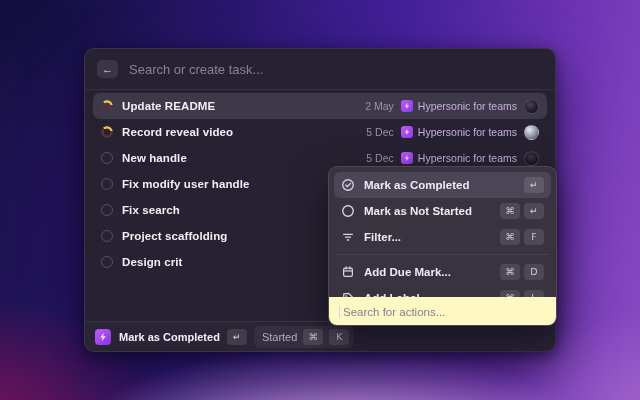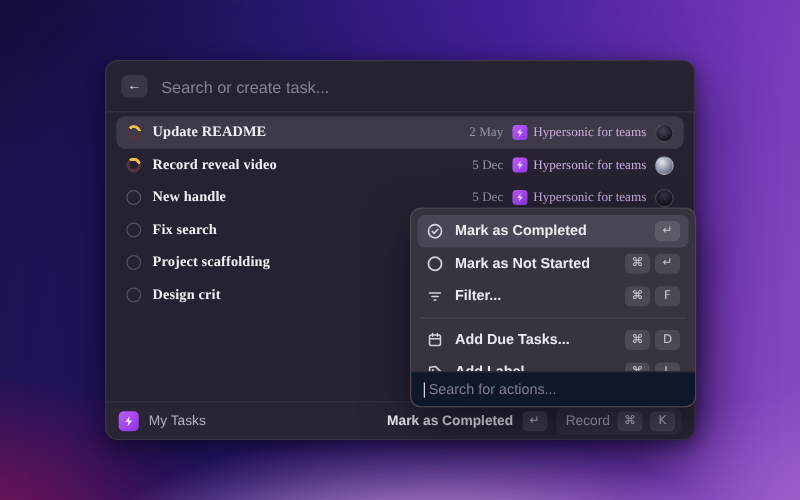--- a/index.html
+++ b/index.html
@@ -17,21 +17,21 @@
     background:#272231;border:1px solid rgba(255,255,255,0.09);border-radius:10px;
     box-shadow:0 22px 55px rgba(8,4,28,0.6), 0 4px 14px rgba(8,4,28,0.45);
     display:flex;flex-direction:column;box-sizing:border-box;}
   .search-bar{display:flex;align-items:center;gap:11px;height:40px;padding:0 12px;flex:none;}
   .back-btn{width:21px;height:18px;border-radius:5px;background:#3b3645;color:#e8e5ee;
     display:flex;align-items:center;justify-content:center;font-size:11px;line-height:1;cursor:default;}
   .search-ph{color:#87819a;font-size:13px;}
   .hdiv{height:1px;background:rgba(255,255,255,0.07);flex:none;}
   
   .list{flex:1;padding:3px 0 0;position:relative;}
-  .trow{display:flex;align-items:center;height:26px;margin:0 8px;padding:0 8px;gap:9px;border-radius:7px;font-family:Liberation Serif, serif;}
+  .trow{display:flex;align-items:center;height:26px;margin:0 8px;padding:0 8px;gap:9px;border-radius:7px;}
   .trow.hl{background:#3e3949;}
   .status{width:12px;height:12px;border-radius:50%;flex:none;box-sizing:border-box;}
   .status[data-status="not-started"]{border:1.4px solid rgba(210,200,220,0.28);}
   .status[data-status="in-progress"]{
     background:conic-gradient(from 318deg, #f0c04a 0deg 118deg, #55333c 118deg 360deg);
     -webkit-mask:radial-gradient(circle closest-side, transparent 57%, #000 60%);
     mask:radial-gradient(circle closest-side, transparent 57%, #000 60%);}
   .ttitle{font-size:11.5px;color:#f1eff5;font-weight:600;letter-spacing:.1px;flex:1;
     white-space:nowrap;overflow:hidden;}
   .tmeta{display:flex;align-items:center;gap:7px;flex:none;}
@@ -66,21 +66,21 @@
     display:flex;flex-direction:column;overflow:hidden;}
   .menu-list{flex:1;overflow:hidden;padding:5px 5px 0;}
   .mrow{display:flex;align-items:center;height:26px;padding:0 7px;gap:9px;border-radius:6px;}
   .mrow.hl{background:#4b4656;}
   .micon{width:14px;height:14px;flex:none;color:#d6d1de;display:flex;align-items:center;justify-content:center;}
   .micon svg{display:block;}
   .mlabel{font-size:11.5px;color:#edebf1;font-weight:600;flex:1;}
   .mkeys{display:flex;gap:4px;}
   .mdiv{height:1px;background:rgba(255,255,255,0.08);margin:4px 2px;}
   .menu-search{flex:none;height:27px;border-top:1px solid rgba(255,255,255,0.08);
-    background:#0f172a;display:flex;align-items:center;padding:0 10px;gap:1px;}
+    background:#fef9c3;display:flex;align-items:center;padding:0 10px;gap:1px;}
   .caret{width:1px;height:12px;background:#d8d3e0;}
   .menu-ph{font-size:11.5px;color:#847d94;padding-left:2px;}
 </style>
 </head>
 <body>
 
 <div class="stage">
 
   <div class="window">
 
@@ -138,20 +138,24 @@
                 <svg width="8" height="8" viewBox="0 0 10 10">
                   <path d="M5.8 0.8 L2.2 5.6 H4.6 L3.9 9.2 L7.8 4.3 H5.2 Z" fill="#f3dcff"></path>
                 </svg>
               </span>
             <span class="ws-name">Hypersonic for teams</span>
           </span>
           <span class="avatar av-c"></span>
         </span>
       </div>
 
+      <div class="trow">
+        <span class="status" data-status="not-started"></span>
+        <span class="ttitle">Fix modify user handle</span>
+      </div>
 
       <div class="trow">
         <span class="status" data-status="not-started"></span>
         <span class="ttitle">Fix search</span>
       </div>
 
       <div class="trow">
         <span class="status" data-status="not-started"></span>
         <span class="ttitle">Project scaffolding</span>
       </div>
@@ -162,26 +166,25 @@
       </div>
 
     </div>
 
     <div class="footer">
       <span class="app-sq">
           <svg width="10" height="10" viewBox="0 0 10 10">
             <path d="M5.8 0.8 L2.2 5.6 H4.6 L3.9 9.2 L7.8 4.3 H5.2 Z" fill="#f6e3ff"></path>
           </svg>
         </span>
-      <span class="foot-ws">My Tasks</span>
       <span class="foot-right">
         <span class="foot-primary">Mark as Completed</span>
         <span class="key">↵</span>
         <span class="actions-grp">
-          <span class="actions-lbl">Record</span>
+          <span class="actions-lbl">Started</span>
           <span class="key">⌘</span>
           <span class="key">K</span>
         </span>
       </span>
     </div>
 
   </div>
 
   <div class="menu">
     <div class="menu-list">
@@ -230,21 +233,21 @@
       <div class="mdiv"></div>
 
       <div class="mrow">
         <span class="micon">
           <svg width="14" height="14" viewBox="0 0 16 16" fill="none" stroke="currentColor" stroke-width="1.4">
               <rect x="3" y="3.5" width="10" height="9.5" rx="1.6"></rect>
               <path d="M3 6.8 H13"></path>
               <path d="M5.8 2 V4.5 M10.2 2 V4.5" stroke-linecap="round"></path>
             </svg>
         </span>
-        <span class="mlabel">Add Due Tasks...</span>
+        <span class="mlabel">Add Due Mark...</span>
         <span class="mkeys">
           <span class="key">⌘</span>
           <span class="key">D</span>
         </span>
       </div>
 
       <div class="mrow">
         <span class="micon">
           <svg width="14" height="14" viewBox="0 0 16 16" fill="none" stroke="currentColor" stroke-width="1.4">
               <path d="M8.6 2.6 L13.2 7.2 L8 12.9 L3 8 L3.2 3.2 Z" stroke-linejoin="round"></path>

